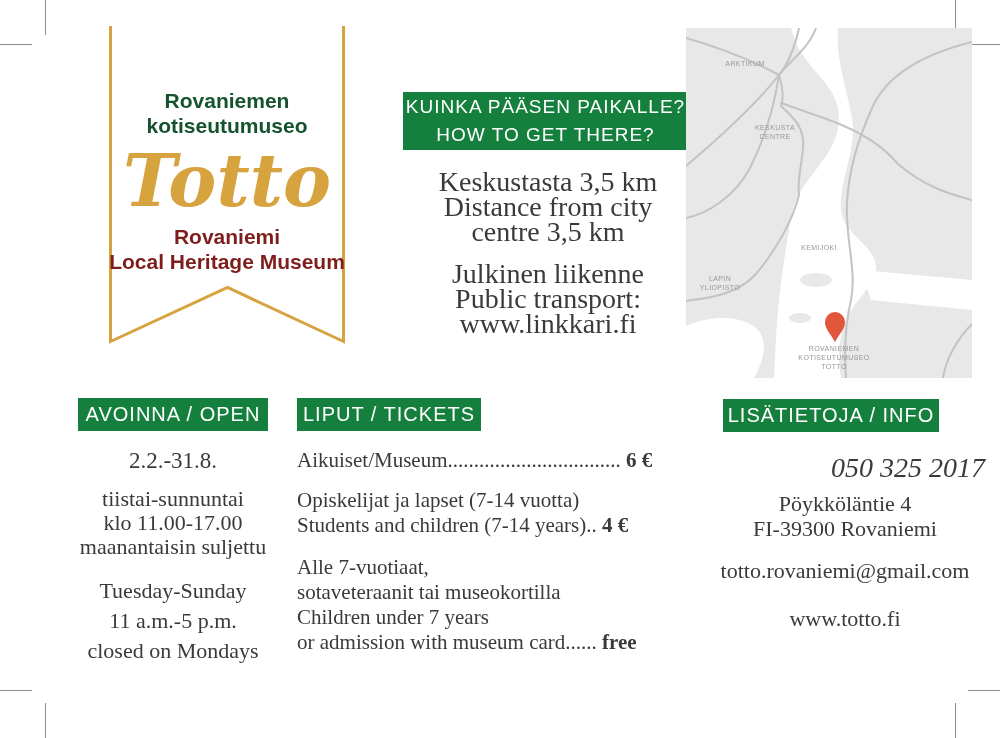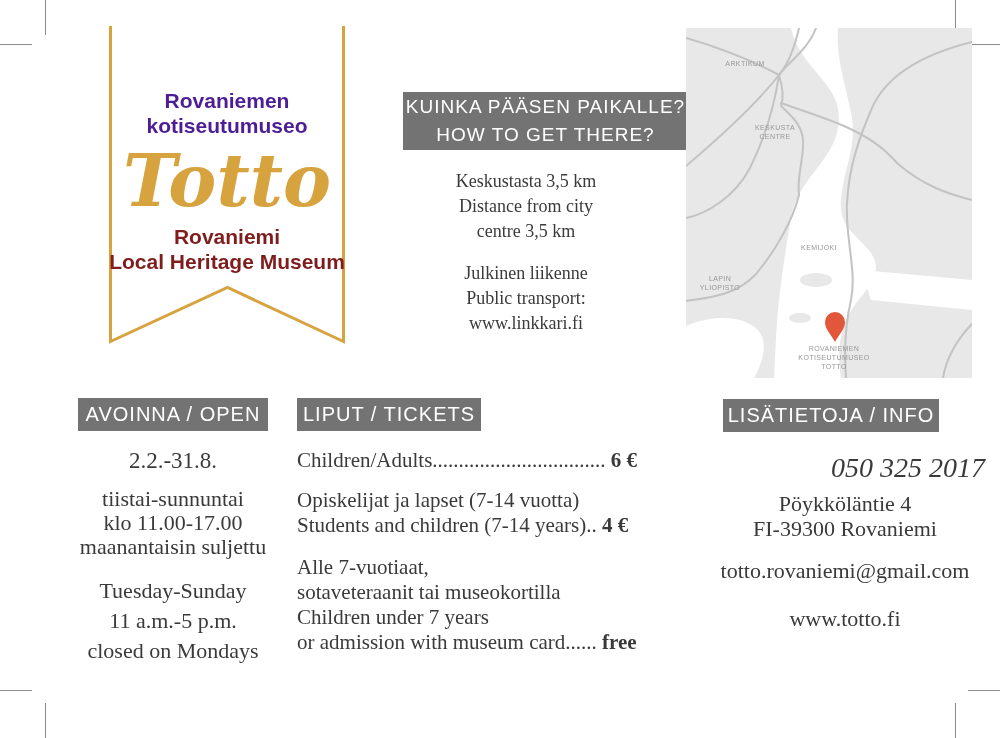--- a/index.html
+++ b/index.html
@@ -9,48 +9,48 @@
     overflow:hidden; font-family:"Liberation Serif","DejaVu Serif",serif;
     color:#3a3a3a;
   }
   svg { display:block; }
   .overlay { position:absolute; left:0; top:0; pointer-events:none; }
 
   
   .brand-fi {
     position:absolute; left:95px; top:88px; width:264px; text-align:center;
     font-family:"Liberation Sans",sans-serif; font-weight:bold;
-    font-size:21px; line-height:25px; color:#4c1d95; white-space:pre-line;
+    font-size:21px; line-height:25px; color:#14532d; white-space:pre-line;
   }
   .brand-logo {
     position:absolute; left:95px; top:140px; width:264px; text-align:center;
     font-family:"DejaVu Serif",serif; font-weight:bold;
     font-size:72px; line-height:82px; color:#d7a33f;font-style:italic;
   }
   .brand-en {
     position:absolute; left:83px; top:224px; width:288px; text-align:center;
     font-family:"Liberation Sans",sans-serif; font-weight:bold;
     font-size:21px; line-height:25px; color:#7f1d1d; white-space:pre-line;
   }
 
   
   .gold-box {
-    position:absolute; background:#737373; color:#ffffff;
+    position:absolute; background:#15803d; color:#ffffff;
     font-family:"Liberation Sans",sans-serif; letter-spacing:1px;
     display:flex; align-items:center; justify-content:center; text-align:center;
   }
   .hdr-directions { left:403px; top:92px;  width:285px; height:58px; font-size:19px; line-height:28px; white-space:pre-line; }
   .hdr-open       { left:78px;  top:398px; width:190px; height:33px; font-size:20px; }
   .hdr-tickets    { left:297px; top:398px; width:184px; height:33px; font-size:20px; }
   .hdr-info       { left:723px; top:399px; width:216px; height:33px; font-size:20px; }
 
   
   .dir-p1, .dir-p2 {
-    position:absolute; left:386px; width:280px; text-align:center;
-    font-size:18px; line-height:25px; white-space:pre-line;
+    position:absolute; left:408px; width:280px; text-align:center;
+    font-size:28px; line-height:25px; white-space:pre-line;
   }
   .dir-p1 { top:169px; }
   .dir-p2 { top:261px; }
 
   
   .map { position:absolute; left:686px; top:28px; width:286px; height:350px; }
   .map-label {
     position:absolute; transform:translate(-50%,-50%);
     font-family:"Liberation Sans",sans-serif; font-size:7px; line-height:9px;
     color:#979797; letter-spacing:0.4px; text-align:center; white-space:pre-line;
@@ -168,21 +168,21 @@
   <div class="open-fi">tiistai-sunnuntai
 klo 11.00-17.00
 maanantaisin suljettu</div>
   <div class="open-en">Tuesday-Sunday
 11 a.m.-5 p.m.
 closed on Mondays</div>
 
   <div class="gold-box hdr-tickets">LIPUT / TICKETS</div>
   <div class="tickets-body">
     <div class="t-row1">
-      <span>Children/Adults.................................</span>
+      <span>Aikuiset/Museum.................................</span>
       <span class="price">6 €</span>
     </div>
     <div class="t-row2">Opiskelijat ja lapset (7-14 vuotta)</div>
     <div class="t-row2b">
       <span>Students and children (7-14 years)..</span>
       <span class="price">4 €</span>
     </div>
     <div class="t-row3">Alle 7-vuotiaat,
 sotaveteraanit tai museokortilla
 Children under 7 years</div>

